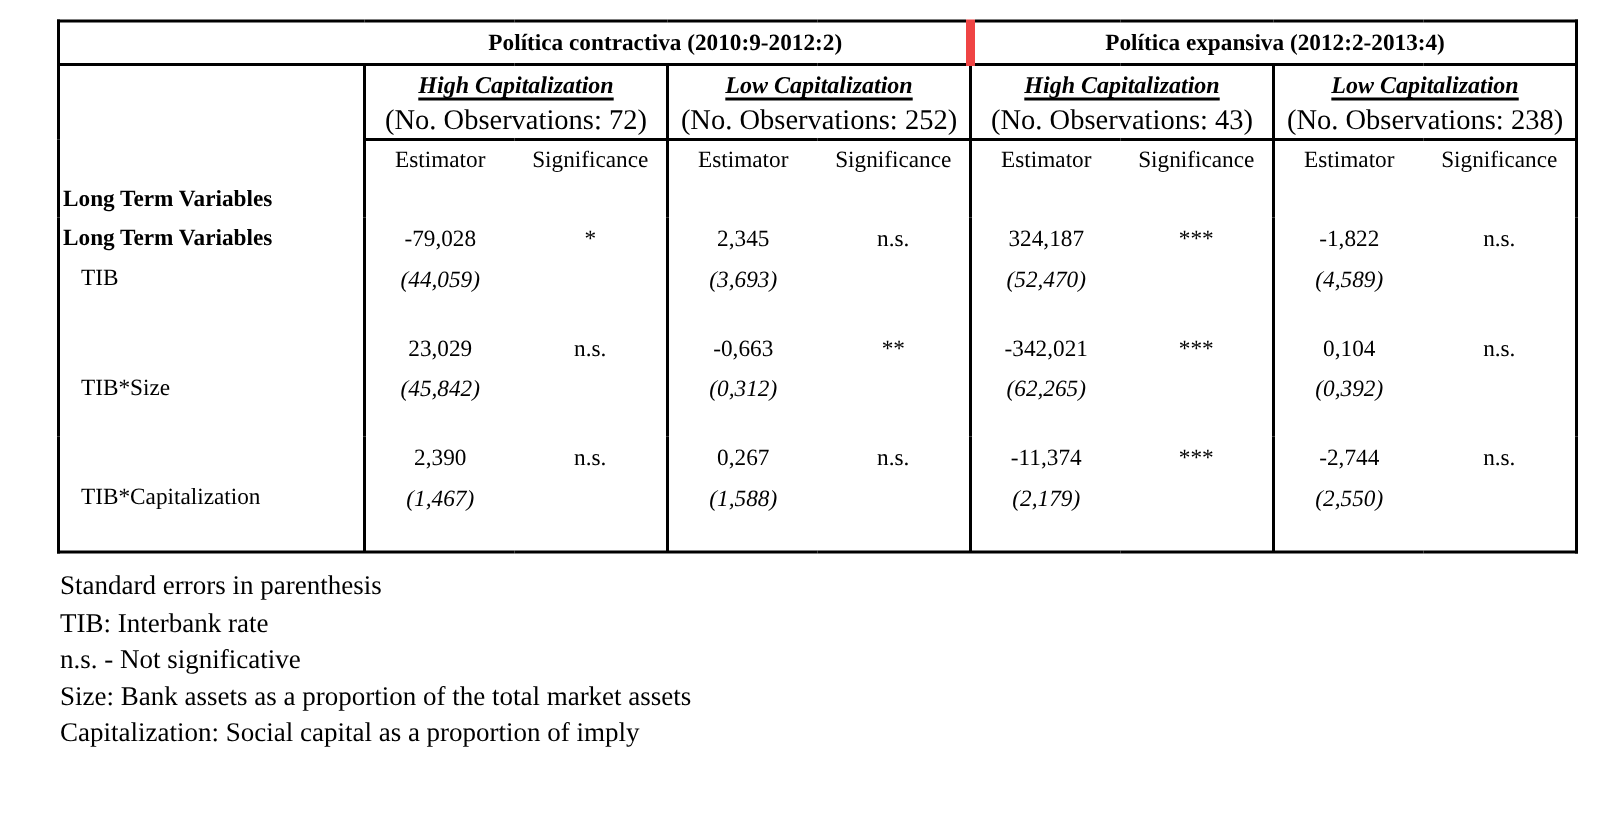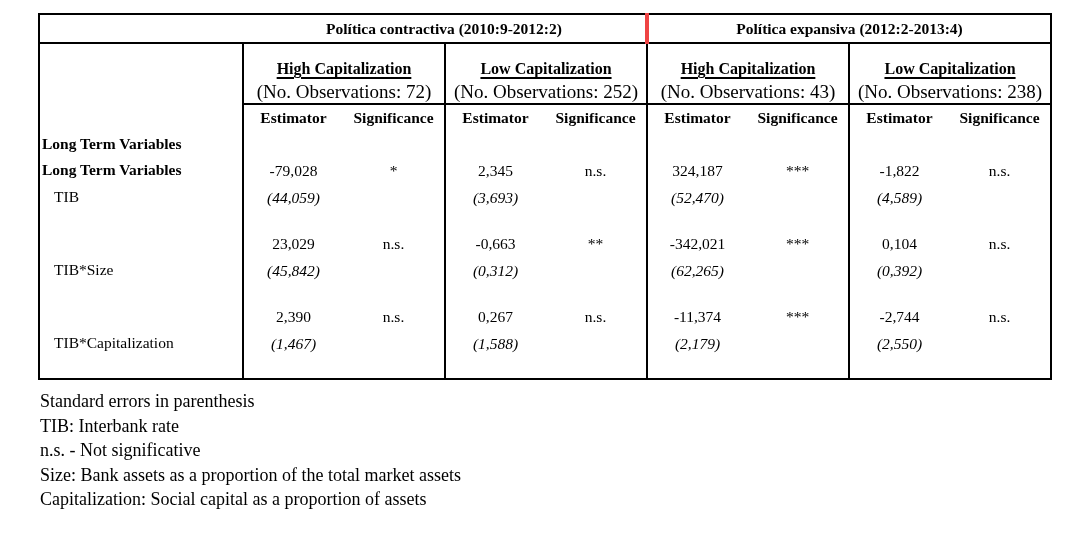--- a/index.html
+++ b/index.html
@@ -45,49 +45,50 @@
   tr.row-colhead  { height: 27px; }
   tr.row-section  { height: 25px; }
   tr.row-data-1   { height: 73px; }
   tr.row-data-2   { height: 73px; }
   tr.row-data-3   { height: 77px; }
 
   
   td.lbl-top      { border-right: 0; border-bottom: 2px solid #000; }
   td.policy       { border-bottom: 2px solid #000; text-align: center; font-weight: bold; }
   td.policy.first { border-left: 0; }
-  td.policy.second{ border-left: 4px solid #ef4444; }
+  td.policy.second{ border-left: 6px solid #ef4444; }
   td.policy .ptxt { line-height: 27px; }
 
   
   td.lbl {
     border-right: 2px solid #000;
     padding-left: 2px;
   }
   
   td.cap {
     border-left: 2px solid #000;
     border-bottom: 2px solid #000;
     text-align: center;
   }
   .cap-name {
     font-weight: bold;
+    font-style: italic;
     text-decoration: underline;
     text-decoration-thickness: 2px;
     text-underline-offset: 3px;
     line-height: 25px;
-    padding-top: 12px;
+    padding-top: 1px;
     font-size: 16px;
   }
   .cap-obs { line-height: 22px; font-size: 19px; }
 
   
   td.estcol { border-left: 2px solid #000; text-align: center; }
   td.sigcol { text-align: center; }
-  .colhead { font-weight: bold; line-height: 26px; }
+  .colhead { font-weight: normal; line-height: 26px; }
 
   .l1 { font-weight: bold; line-height: 27px; min-height: 27px; white-space: nowrap; }
   .l2 { line-height: 27px; min-height: 27px; padding-left: 12px; white-space: nowrap; }
   .section-lbl { font-weight: bold; line-height: 25px; white-space: nowrap; }
 
   .val { line-height: 27px; min-height: 27px; padding-top: 1px; }
   .se  { line-height: 27px; min-height: 27px; font-style: italic; }
   .sigval { line-height: 27px; min-height: 27px; padding-top: 1px; }
 
   .footnotes {
@@ -293,16 +294,16 @@
       </td>
     </tr>
   </tbody>
     </table>
 
   <div class="footnotes">
     <div class="footnote">Standard errors in parenthesis</div>
     <div class="footnote">TIB: Interbank rate</div>
     <div class="footnote">n.s. - Not significative</div>
     <div class="footnote">Size: Bank assets as a proportion of the total market assets</div>
-    <div class="footnote">Capitalization: Social capital as a proportion of assets</div>
+    <div class="footnote">Capitalization: Social capital as a proportion of imply</div>
   </div>
 
 </div>
 
 </body></html>

